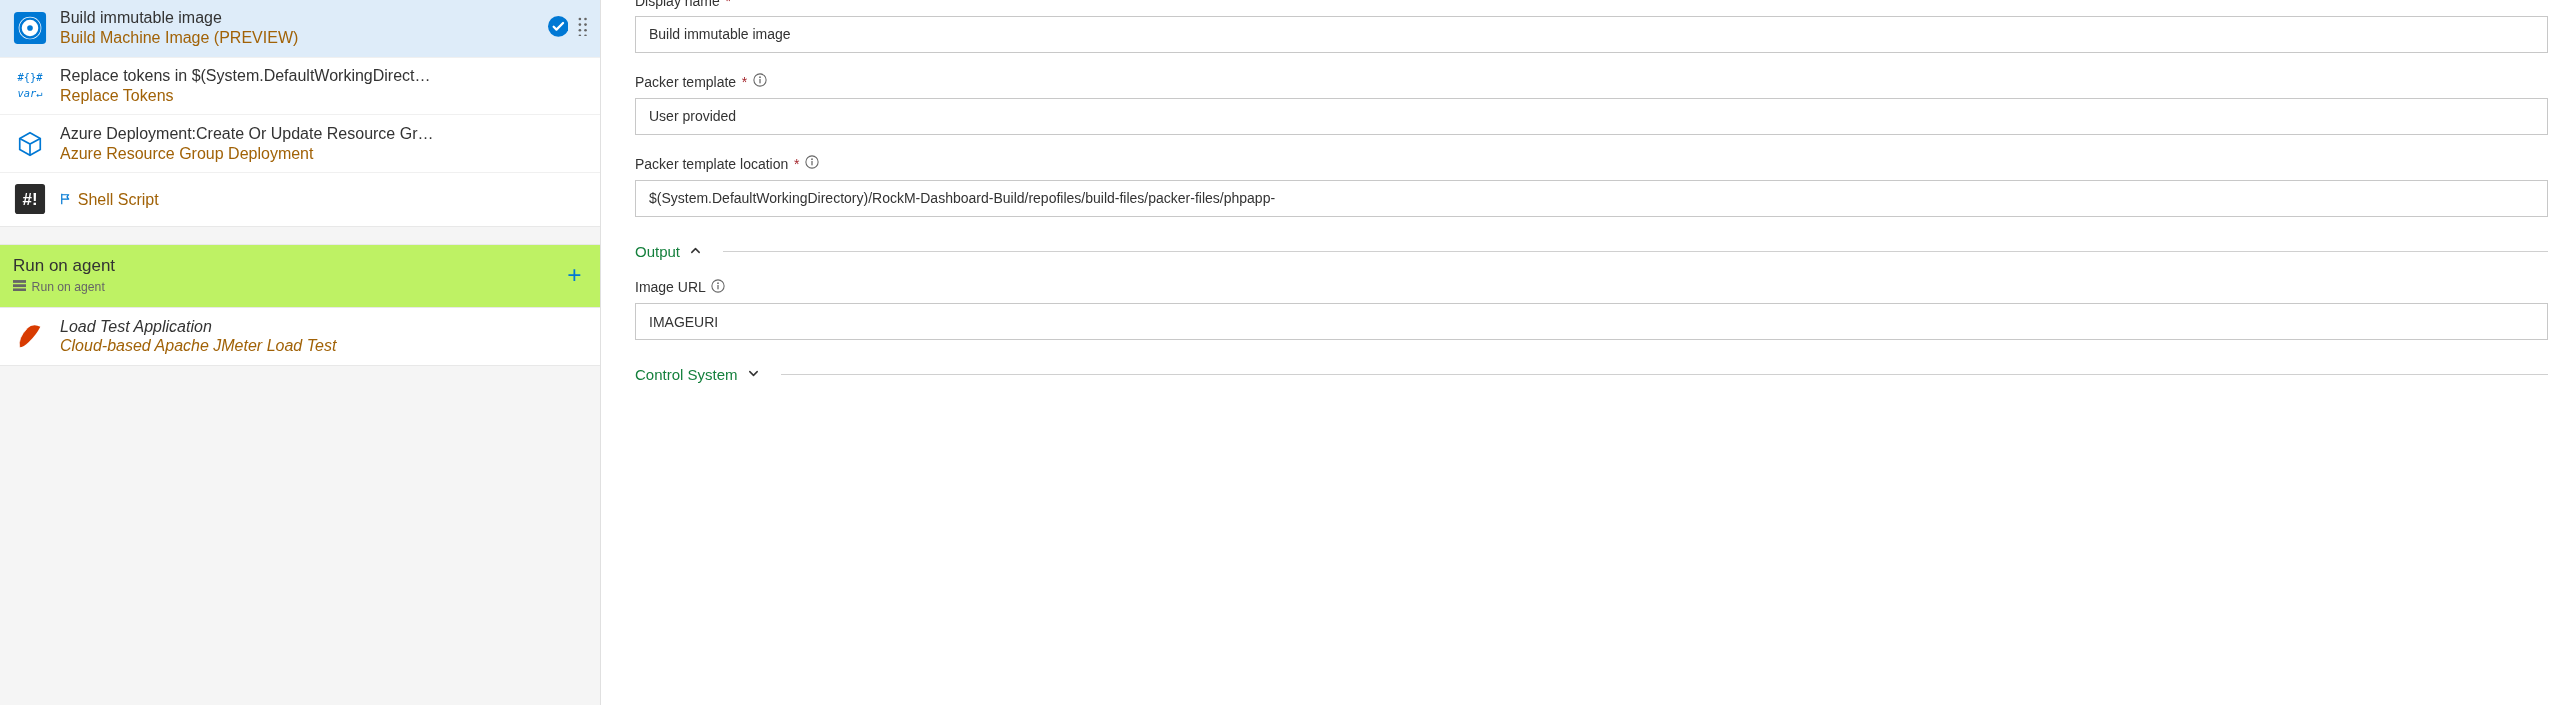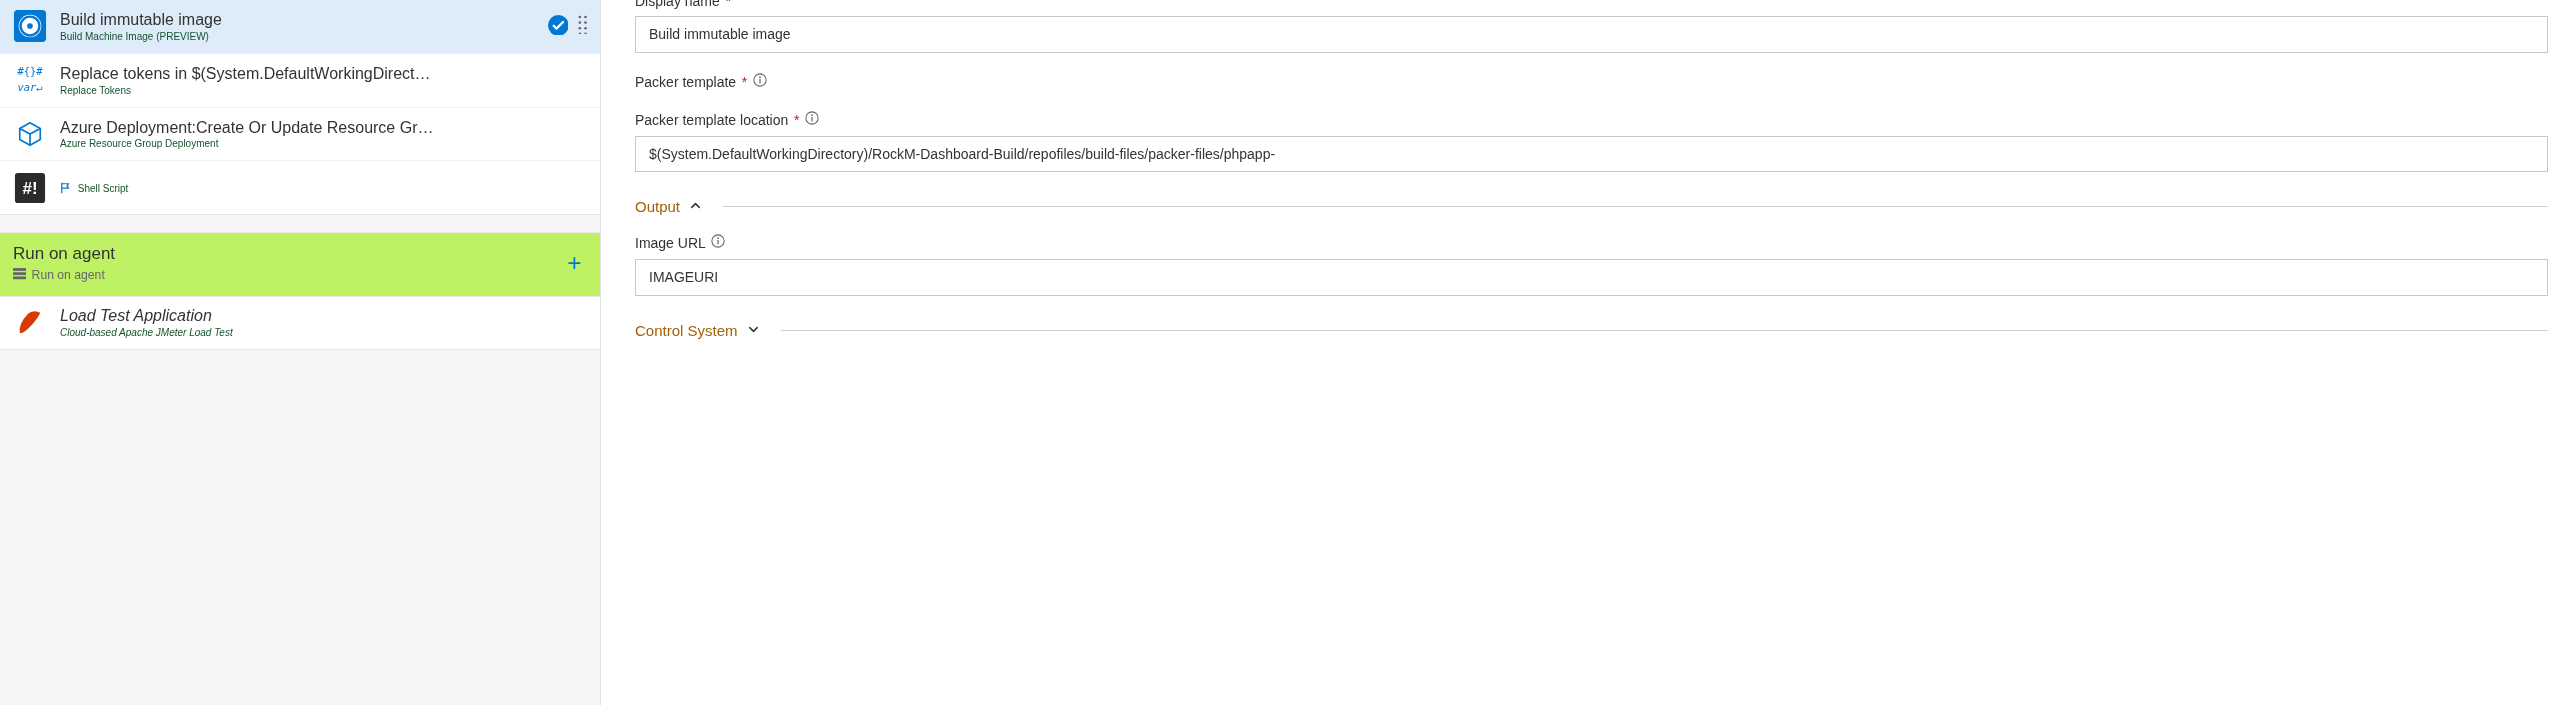--- a/index.html
+++ b/index.html
@@ -51,22 +51,22 @@
       overflow: hidden;
     }
     .task-title {
       font-size: 16px;
       color: #333;
       white-space: nowrap;
       overflow: hidden;
       text-overflow: ellipsis;
     }
     .task-subtitle {
-      font-size: 10px;
-      color: #14532d;
+      font-size: 16px;
+      color: #a16207;
       margin-top: 1.9px;
     }
     .task-right {
       display: flex;
       align-items: center;
       gap: 9.4px;
       flex-shrink: 0;
     }
     .agent-section {
       background: #bef264;
@@ -133,21 +133,21 @@
       color: #333;
       background: #fff;
       outline: none;
     }
 
     .section-row {
       display: flex;
       align-items: center;
       gap: 9.4px;
       margin: 26px 0 19px 0;
-      color: #a16207;
+      color: #15803d;
       font-size: 15px;
     }
     .section-line {
       flex: 1;
       height: 0.9px;
       background: #d0d0d0;
       margin-left: 11.3px;
     }
     .info-icon-svg {
       width: 14px; height: 14px; flex-shrink: 0;
@@ -297,20 +297,21 @@
       <span class="truncate-label">Packer template</span>
       <span class="req">*</span>
       <span>
         <svg class="info-icon-svg" viewBox="0 0 16 16">
             <circle cx="8" cy="8" r="7" fill="none" stroke="#666" stroke-width="1.2"></circle>
             <circle cx="8" cy="4.8" r="1" fill="#666"></circle>
             <rect x="7.3" y="6.8" width="1.4" height="5" fill="#666"></rect>
           </svg>
       </span>
     </div>
+    <input class="field-input" value="User provided" style="">
   </div>
 
   <div class="field">
     <div class="field-label-row">
       <span class="truncate-label">Packer template location</span>
       <span class="req">*</span>
       <span>
         <svg class="info-icon-svg" viewBox="0 0 16 16">
             <circle cx="8" cy="8" r="7" fill="none" stroke="#666" stroke-width="1.2"></circle>
             <circle cx="8" cy="4.8" r="1" fill="#666"></circle>

